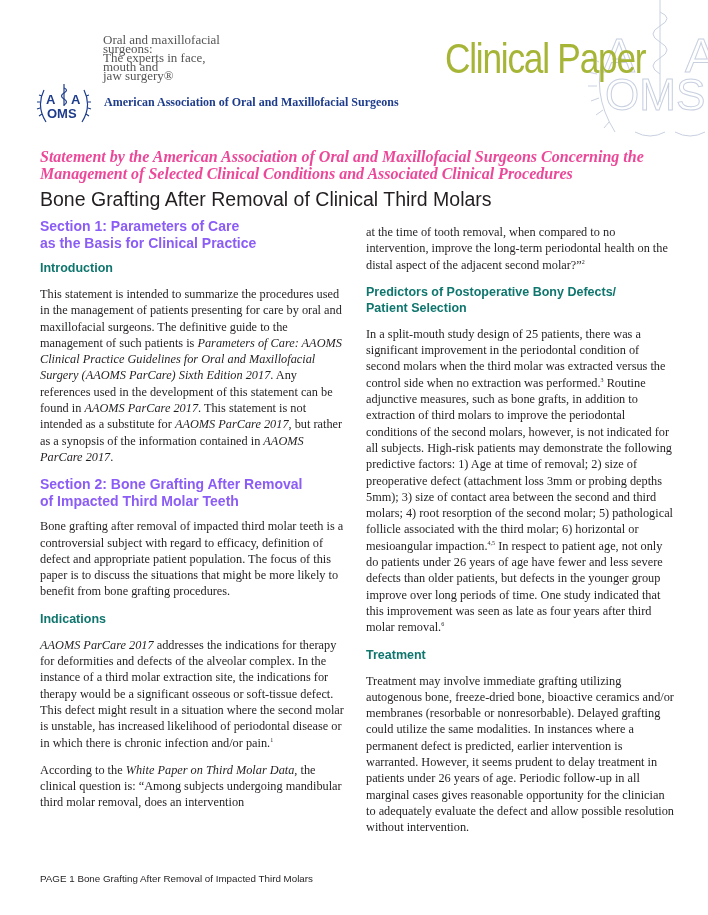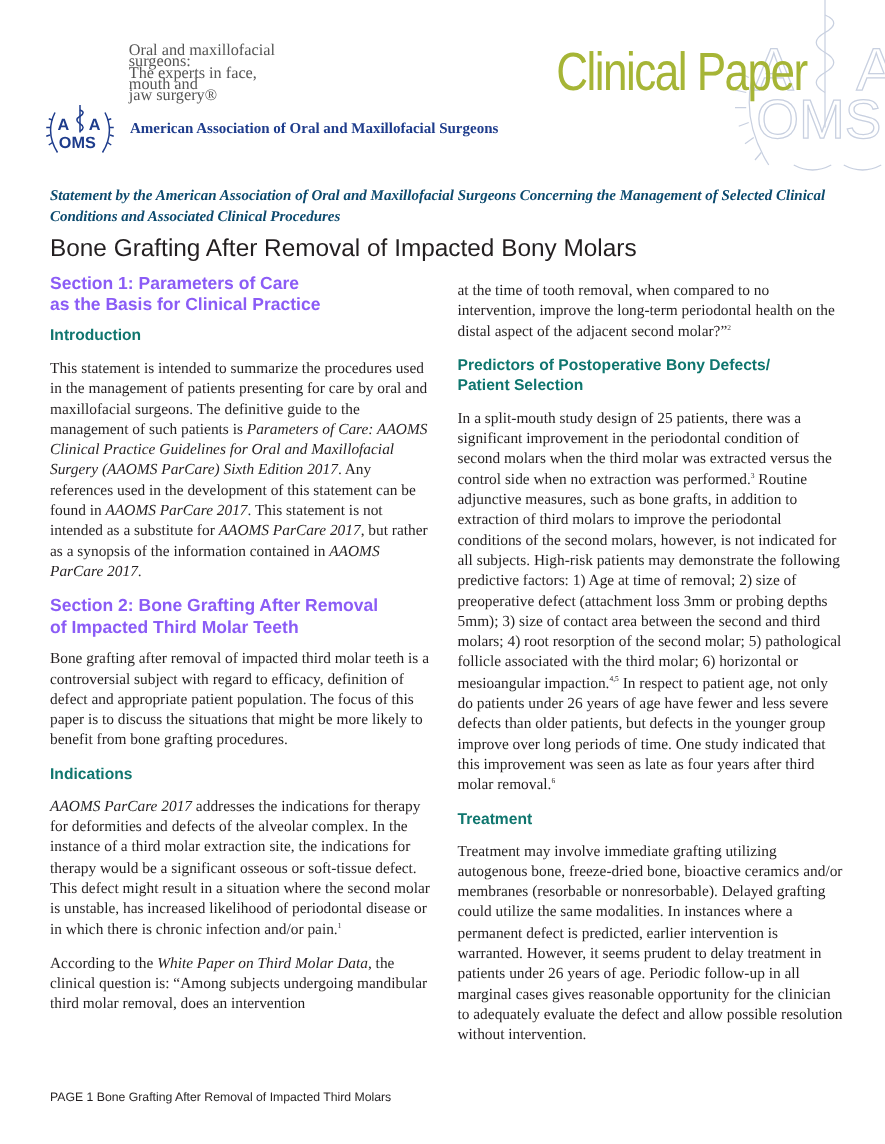--- a/index.html
+++ b/index.html
@@ -2,21 +2,21 @@
 <html><head>
 <meta charset="utf-8">
 <style>
   html, body { margin: 0; padding: 0; background: #ffffff; }
   body { width: 708px; height: 915px; position: relative; overflow: hidden; font-family: "Liberation Serif", serif; color: #231f20; }
   .watermark { position: absolute; left: 585px; top: -8px; width: 150px; height: 160px; }
   .tagline { position: absolute; left: 103px; top: 35px; font-family: Liberation Serif, serif; font-size: 13px; line-height: 9px; color: #555; width: 120px; }
   .clinical-paper { position: absolute; left: 445px; top: 34px; font-family: "Liberation Sans", sans-serif; font-size: 43px; color: #a6b536; letter-spacing: -1.5px; transform: scaleX(0.82); transform-origin: left top; white-space: nowrap; font-weight: normal; }
   .logo { position: absolute; left: 36px; top: 82px; width: 56px; height: 44px; }
   .org-name { position: absolute; left: 104px; top: 95px; font-family: Liberation Serif, serif; font-weight: bold; font-size: 12px; color: #1e3c8c; white-space: nowrap; }
-  .statement { position: absolute; left: 40px; top: 148px; width: 640px; font-family: "Liberation Serif", serif; font-style: italic; font-weight: bold; font-size: 12px; line-height: 17px; color: #0c4a6e; }
+  .statement { position: absolute; left: 40px; top: 148px; width: 640px; font-family: "Liberation Serif", serif; font-style: italic; font-weight: bold; font-size: 16px; line-height: 17px; color: #ec4899; }
   .title { position: absolute; left: 40px; top: 188px; font-family: "Liberation Sans", sans-serif; font-size: 19.5px; color: #231f20; white-space: nowrap; }
   .col { position: absolute; top: 218px; width: 305px; }
   .col.left { left: 40px; }
   .col.right { left: 366px; width: 310px; top: 224px; }
   h2 { font-family: "Liberation Sans", sans-serif; font-weight: bold; font-size: 14px; line-height: 17px; margin: 0 0 8px 0; color: #8b5cf6; }
   h3 { font-family: "Liberation Sans", sans-serif; font-weight: bold; font-size: 12.5px; line-height: 16px; margin: 0 0 10px 0; color: #0f766e; }
   p { font-family: "Liberation Serif", serif; font-size: 12.3px; line-height: 16.3px; margin: 0 0 11px 0; color: #231f20; }
   p em { font-style: italic; }
   sup { font-size: 6px; vertical-align: 5px; line-height: 0; }
   .footer { position: absolute; left: 40px; top: 873px; font-family: "Liberation Sans", sans-serif; font-size: 9.8px; color: #231f20; white-space: nowrap; text-align: center; }
@@ -55,21 +55,21 @@
   </g>
   <text x="10" y="22" font-family="Liberation Sans, sans-serif" font-weight="bold" font-size="13" fill="#1e3c8c">A</text>
   <text x="35" y="22" font-family="Liberation Sans, sans-serif" font-weight="bold" font-size="13" fill="#1e3c8c">A</text>
   <text x="11" y="36" font-family="Liberation Sans, sans-serif" font-weight="bold" font-size="13" fill="#1e3c8c">OMS</text>
 </svg>
 
 <div class="org-name">American Association of Oral and Maxillofacial Surgeons</div>
 
 <div class="statement">Statement by the American Association of Oral and Maxillofacial Surgeons Concerning the Management of Selected Clinical Conditions and Associated Clinical Procedures</div>
 
-<div class="title">Bone Grafting After Removal of Impacted Bony Molars</div>
+<div class="title">Bone Grafting After Removal of Clinical Third Molars</div>
 
 <div class="col left">
   <h2>
     <span>Section 1: Parameters of Care</span><br>
     <span>as the Basis for Clinical Practice</span>
   </h2>
   <h3>Introduction</h3>
   <p><span>This statement is intended to summarize the procedures used in the management of patients presenting for care by oral and maxillofacial surgeons. The definitive guide to the management of such patients is </span><em>Parameters of Care: AAOMS Clinical Practice Guidelines for Oral and Maxillofacial Surgery (AAOMS ParCare) Sixth Edition 2017</em><span>. Any references used in the development of this statement can be found in </span><em>AAOMS ParCare 2017</em><span>. This statement is not intended as a substitute for </span><em>AAOMS ParCare 2017</em><span>, but rather as a synopsis of the information contained in </span><em>AAOMS ParCare 2017</em><span>.</span></p>
 
   <h2 style="margin-top:10px;">

